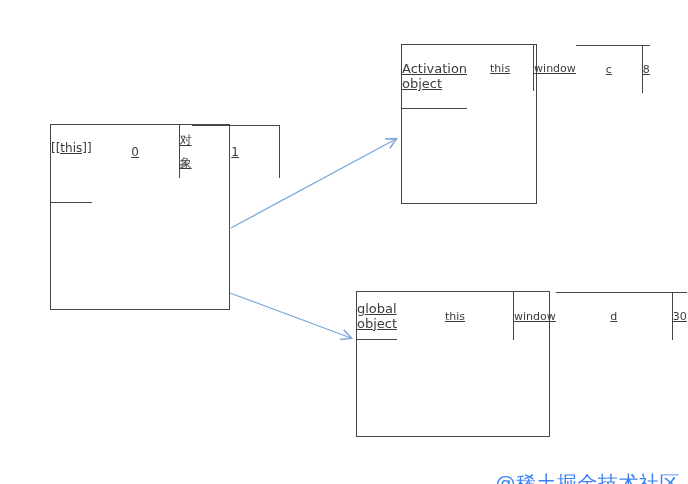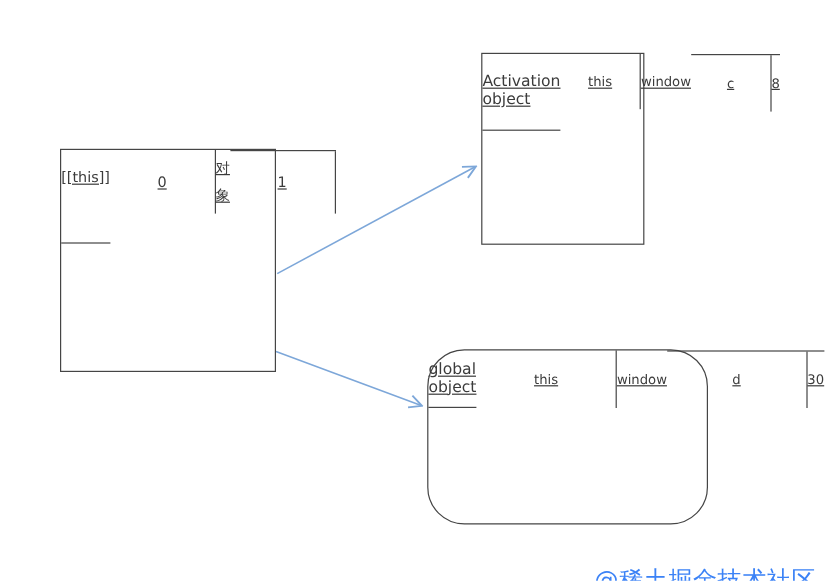--- a/index.html
+++ b/index.html
@@ -49,21 +49,21 @@
 
   
   .act-tbl { left: 401px; top: 44px; width: 136px; height: 160px; font-size: 11px; }
   .act-tbl .tbl-header { height: 64px; align-items: flex-start; padding-top: 16px; font-size: 13px; }
   .act-tbl .row-1 { height: 46px; }
   .act-tbl .row-2 { height: 48px; }
   .act-tbl .cell.key { width: 67px; }
   .act-tbl .cell.val { flex: 1; }
 
   
-  .glob-tbl { left: 356px; top: 291px; width: 234px; height: 146px; font-size: 11px; border-radius: 31px; }
+  .glob-tbl { left: 356px; top: 291px; width: 194px; height: 146px; font-size: 11px; }
   .glob-tbl .tbl-header { height: 48px; align-items: center; font-size: 13px; }
   .glob-tbl .row-1 { height: 48px; }
   .glob-tbl .row-2 { height: 48px; }
   .glob-tbl .cell.key { width: 117px; }
   .glob-tbl .cell.val { flex: 1; }
 
   .watermark {
     position: absolute;
     right: 8px;
     top: 470px;

